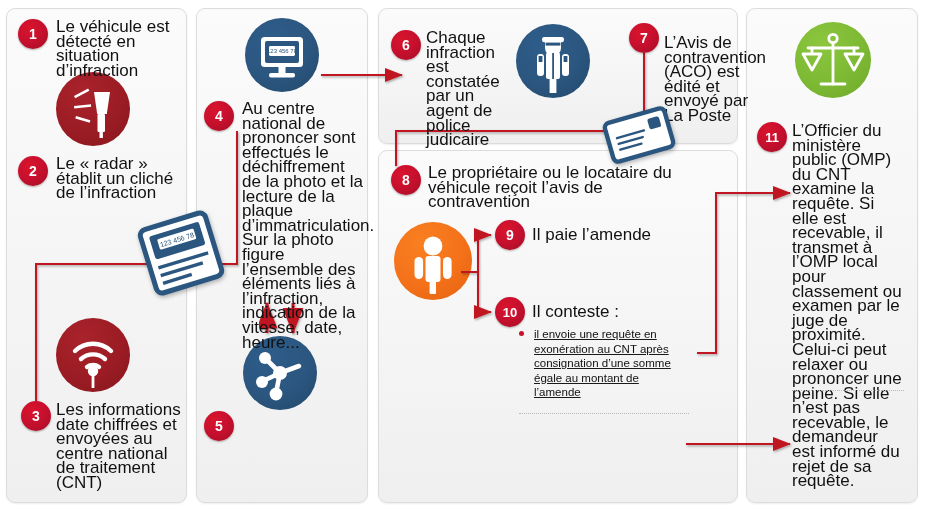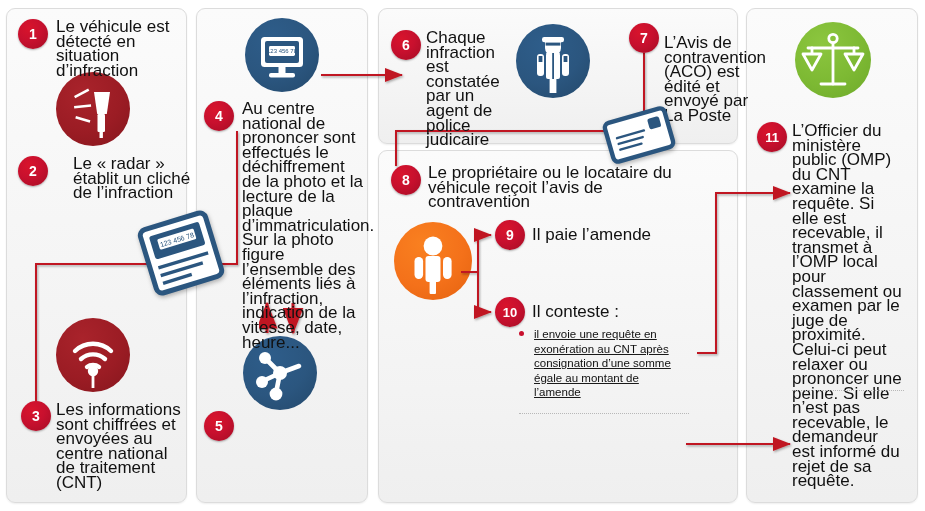--- a/index.html
+++ b/index.html
@@ -149,36 +149,36 @@
         <rect x="41.5" y="42" width="7.5" height="18" rx="1.2"></rect>
         <rect x="43.5" y="58" width="3.4" height="8"></rect>
         <rect x="18" y="24" width="16" height="2.6" transform="rotate(-28 18 24)"></rect>
         <rect x="18" y="34" width="17" height="2.6" transform="rotate(-6 18 34)"></rect>
         <rect x="20" y="44" width="15" height="2.6" transform="rotate(16 20 44)"></rect>
       </g>
     </svg>
   </div>
 
   <div class="badge" style="left:18px;top:156px;">2</div>
-  <div class="txt" style="left:56px;top:157px;width:128px;margin-left:17px;">Le « radar » établit un cliché de l’infraction</div>
+  <div class="txt" style="left:56px;top:157px;width:128px;">Le « radar » établit un cliché de l’infraction</div>
 
   <div class="circ c-red" style="left:56px;top:318px;width:74px;height:74px;">
     <svg viewBox="0 0 74 74">
       <g fill="none" stroke="#ffffff" stroke-width="4.4" stroke-linecap="round">
         <path d="M19 33 A26 26 0 0 1 55 33"></path>
         <path d="M25 41 A18 18 0 0 1 49 41"></path>
         <path d="M31 49 A10 10 0 0 1 43 49"></path>
       </g>
       <circle cx="37" cy="53" r="5.2" fill="#ffffff"></circle>
       <rect x="35.6" y="53" width="2.8" height="17" fill="#ffffff"></rect>
     </svg>
   </div>
 
   <div class="badge" style="left:21px;top:401px;">3</div>
-  <div class="txt" style="left:56px;top:403px;width:128px;">Les informations sont chiffrées et envoyées au centre national de traitement (CNT)</div>
+  <div class="txt" style="left:56px;top:403px;width:128px;">Les informations date chiffrées et envoyées au centre national de traitement (CNT)</div>
 
   <div class="doc" style="left:133px;top:208px;width:96px;height:90px;">
     <svg viewBox="0 0 96 90">
       <g transform="rotate(-17 48 45)">
         <rect x="14" y="12" width="68" height="66" rx="6" fill="#ffffff" stroke="#2b567f" stroke-width="5"></rect>
         <rect x="22" y="20" width="52" height="24" rx="2.5" fill="#2b567f"></rect>
         <rect x="29" y="25" width="38" height="11" rx="1.5" fill="#ffffff"></rect>
         <text x="48" y="33.6" font-family="'Liberation Sans',sans-serif" font-size="7" fill="#2b567f" text-anchor="middle">123 456 78</text>
         <rect x="22" y="51" width="52" height="3.4" fill="#2b567f"></rect>
         <rect x="22" y="59" width="44" height="3.4" fill="#2b567f"></rect>

